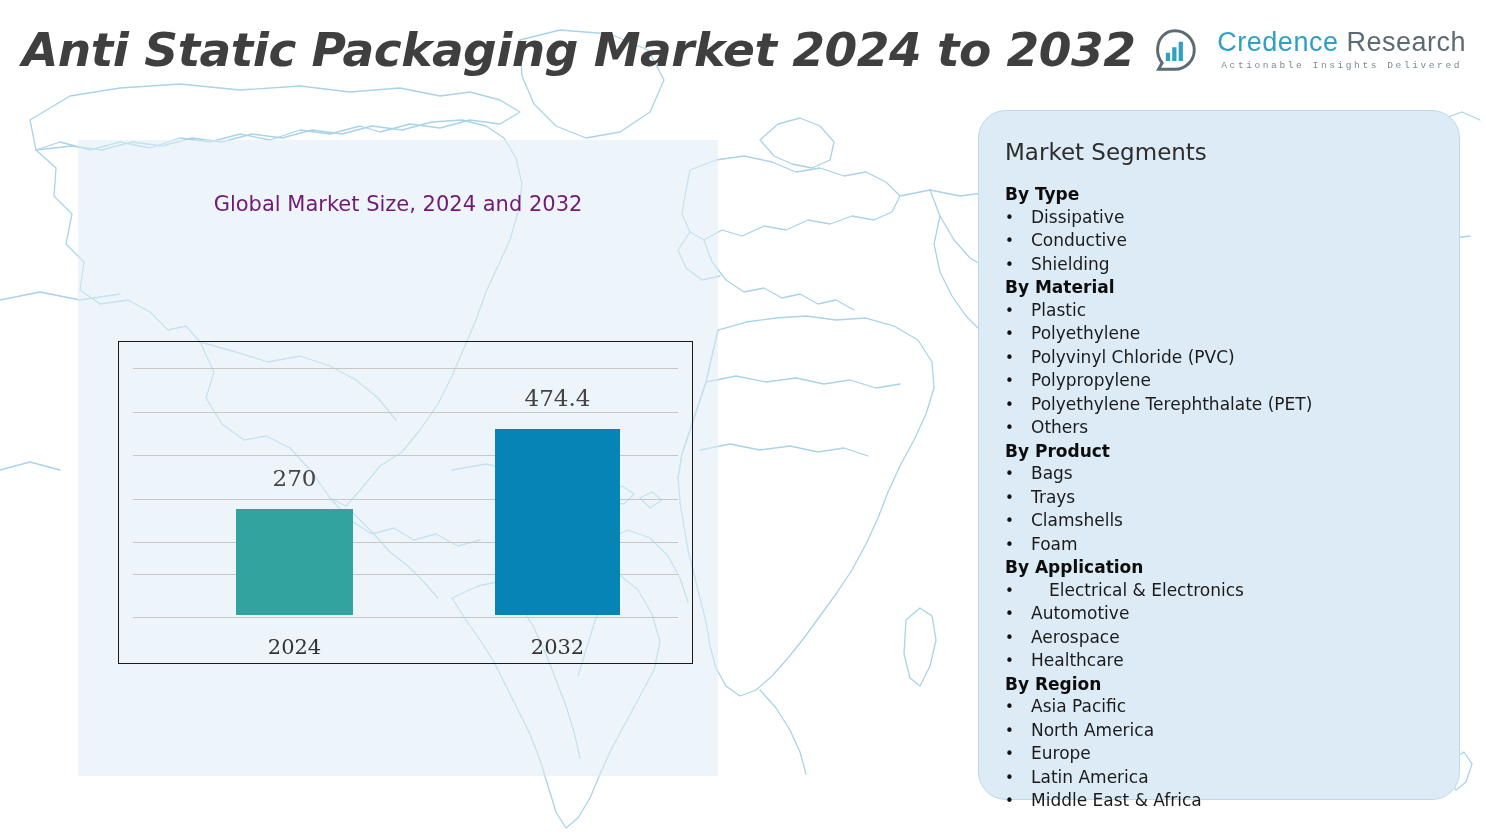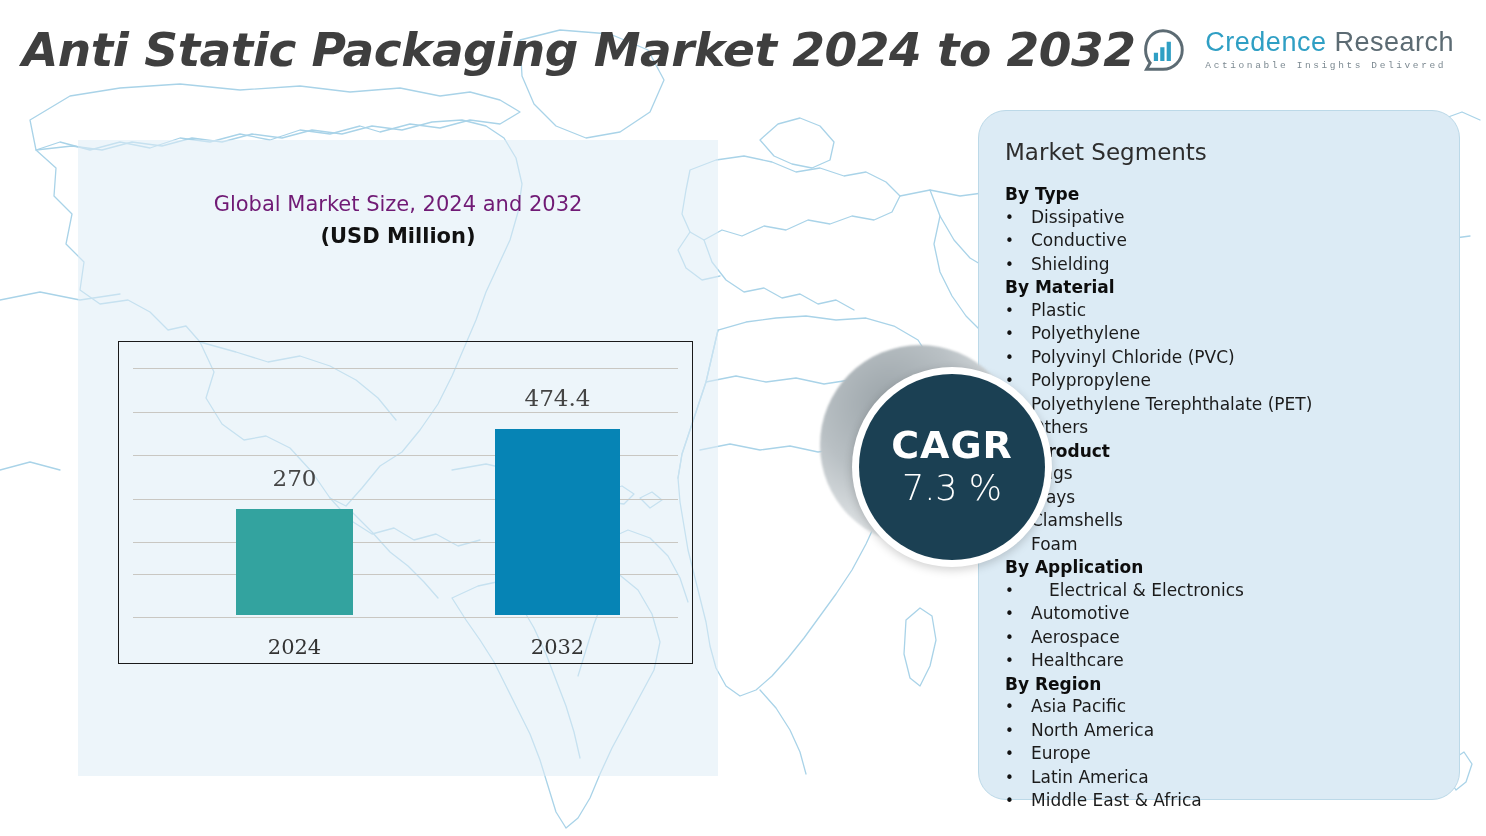--- a/index.html
+++ b/index.html
@@ -16,21 +16,21 @@
   #worldmap{position:absolute;left:0;top:0;width:1486px;height:836px;z-index:0;}
   #worldmap svg{width:100%;height:100%;display:block;}
 
   
   .page-title{
     position:absolute;left:22px;top:22px;z-index:5;
     font-family:"DejaVu Sans", sans-serif;
     font-size:47px;font-weight:bold;font-style:italic;
     color:#3f3f3f;letter-spacing:-0.5px;white-space:nowrap;
   }
-  .logo{position:absolute;right:32px;top:28px;z-index:5;display:flex;align-items:center;gap:20px;}
+  .logo{position:absolute;right:20px;top:28px;z-index:5;display:flex;align-items:center;gap:20px;text-align:center;}
   .logo-mark{width:44px;height:44px;flex:none;}
   .logo-txt{display:flex;flex-direction:column;line-height:1;}
   .logo-name{font-size:27px;color:#5c6b73;letter-spacing:.5px;font-family:"Liberation Sans",sans-serif;}
   .logo-name b{color:#2f9fc4;font-weight:normal;}
   .logo-tag{font-size:9.5px;color:#7d8a92;letter-spacing:2.6px;margin-top:5px;font-family:Liberation Mono, monospace;}
 
   
   #left-panel{
     position:absolute;left:78px;top:140px;width:640px;height:636px;
     background:rgba(223,236,246,0.55);z-index:2;
@@ -194,21 +194,20 @@
         <b>Credence</b>
         <span>Research</span>
       </span>
       <span class="logo-tag">Actionable Insights Delivered</span>
     </span>
   </div>
 
   <div id="left-panel">
 
     <div class="chart-title">Global Market Size, 2024 and 2032</div>
-    <div class="chart-subtitle">(USD Million)</div>
 
     <div id="plot">
       <div class="gridlines">
         <div class="gridline" style="top:26px"></div>
         <div class="gridline" style="top:70px"></div>
         <div class="gridline" style="top:113px"></div>
         <div class="gridline" style="top:157px"></div>
         <div class="gridline" style="top:200px"></div>
         <div class="gridline" style="top:232px"></div>
         <div class="gridline" style="top:275px"></div>
@@ -225,28 +224,20 @@
         <div class="bar" id="bar-2032" style="height: 186px; margin-left: 26px;">
           <div class="vlabel">474.4</div>
           <div class="rect" style="background:#0684b5"></div>
           <div class="xlabel">2032</div>
         </div>
 
       </div>
     </div>
   </div>
 
-  <div id="cagr-wrap">
-    <div id="cagr-shadow"></div>
-    <div id="cagr-ring"></div>
-    <div id="cagr-circle">
-      <span id="cagr-label">CAGR</span>
-      <span id="cagr-value">7.3  %</span>
-    </div>
-  </div>
 
   <div id="right-panel">
     <div id="segments-heading">Market Segments</div>
     <div id="segments-body">
         <div class="seg-group-title">By Type</div>
         <ul class="seg-list">
           <li>
             <span class="dot">•</span>
             <span class="txt">Dissipative</span>
           </li>

